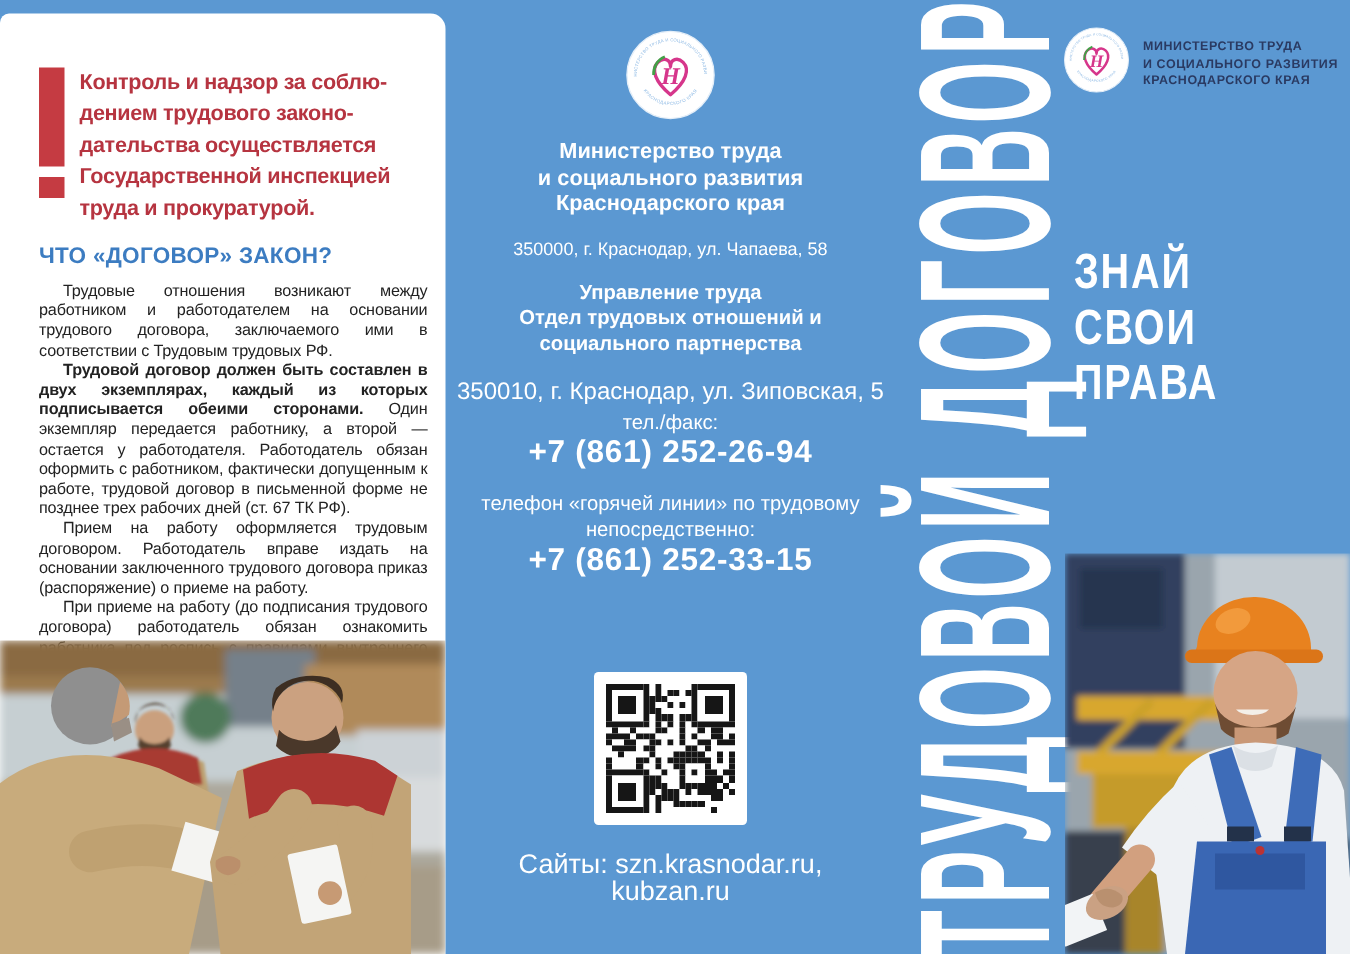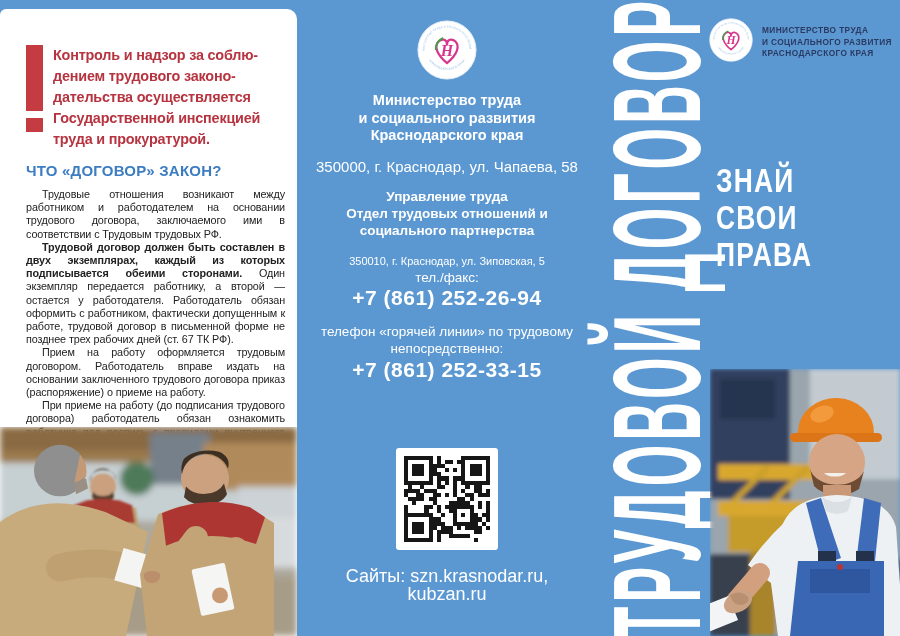--- a/index.html
+++ b/index.html
@@ -27,23 +27,23 @@
   .body-text p{margin:0;text-indent:16px;}
   .photo-left{position:absolute;left:0;bottom:0;width:297px;height:209px;}
   .photo-left svg{display:block;width:100%;height:100%;}
   
   .panel-middle{
     position:absolute;left:297px;top:0;width:300px;height:636px;
     color:#fff;text-align:center;box-sizing:border-box;padding-top:20px;
   }
   .logo-big{width:60px;height:60px;}
   .ministry-name{margin-top:8px;font-size:14.5px;font-weight:700;line-height:17.5px;}
-  .addr1{margin-top:13px;font-size:15px;}
+  .addr1{margin-top:13px;font-size:12px;}
   .dept{margin-top:13px;font-size:13.5px;font-weight:700;line-height:17px;}
-  .addr2{margin-top:16px;font-size:11px;}
+  .addr2{margin-top:16px;font-size:16px;}
   .tel-label{margin-top:3px;font-size:13.5px;}
   .phone{margin-top:1px;font-size:21px;font-weight:700;letter-spacing:.5px;}
   .hotline{margin-top:13px;font-size:13.5px;line-height:17px;}
   .qr-box{
     position:absolute;top:448px;left:50%;margin-left:-51px;width:102px;height:102px;
     background:#fff;border-radius:3px;padding:8px;box-sizing:border-box;
   }
   .qr-grid{width:86px;height:86px;display:grid;grid-template-columns:repeat(21,1fr);grid-auto-rows:1fr;}
   .qr-grid i{background:#fff;}
   .qr-grid i.on{background:#161616;}

